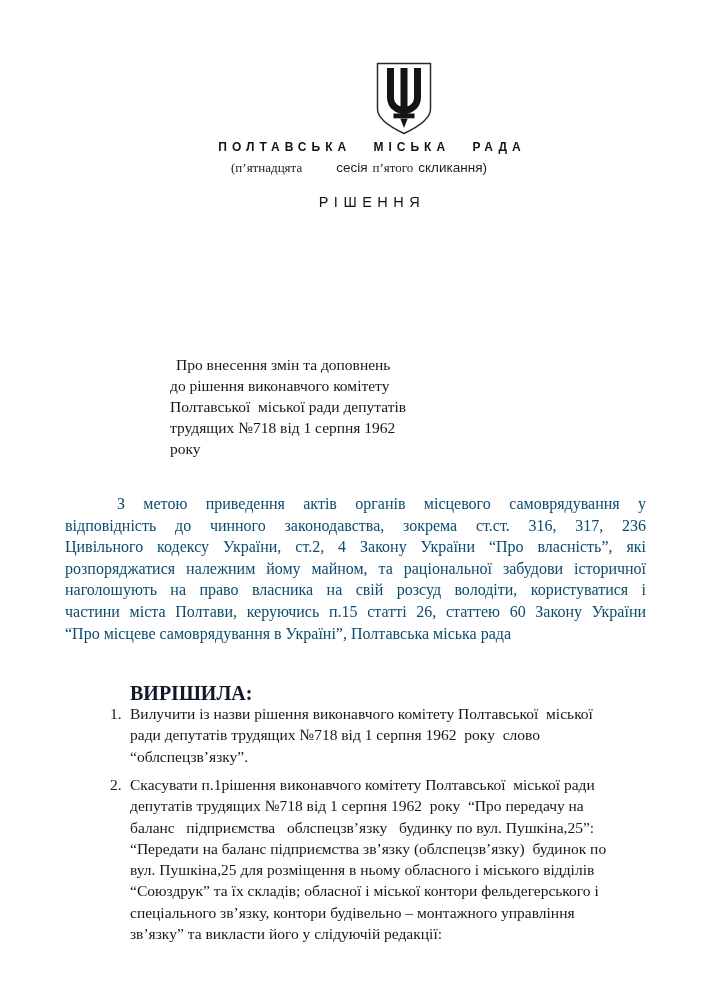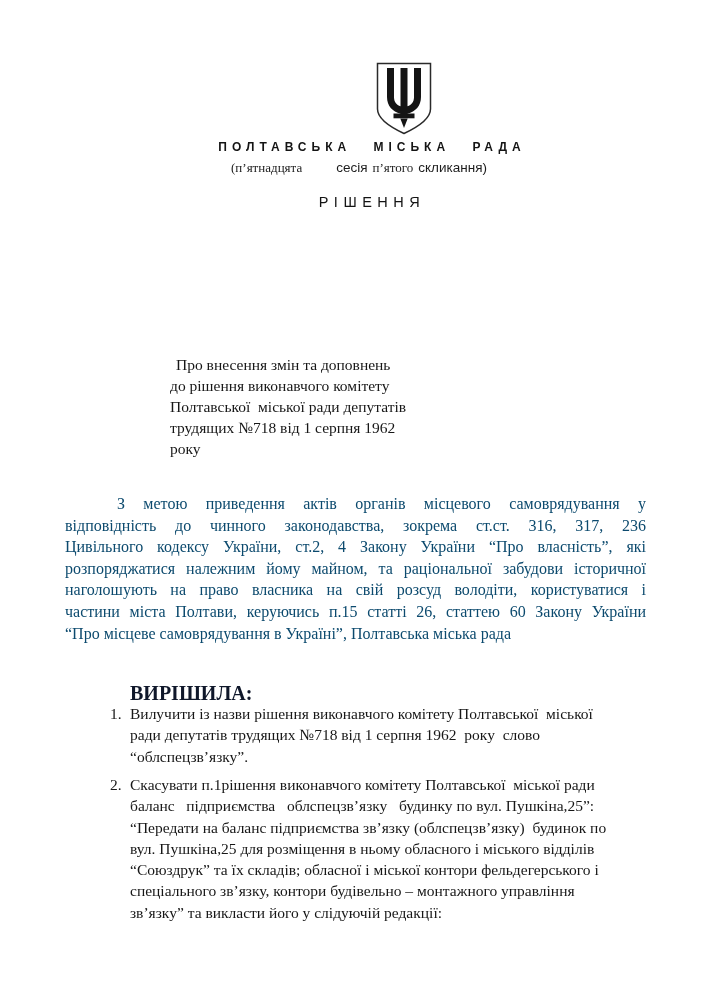--- a/index.html
+++ b/index.html
@@ -165,20 +165,21 @@
         <div class="line">Вилучити із назви рішення виконавчого комітету Полтавської  міської</div>
         <div class="line">ради депутатів трудящих №718 від 1 серпня 1962  року  слово</div>
         <div class="line">“облспецзв’язку”.</div>
       </div>
   </div>
 
   <div class="res-item item-2">
     <div class="num">2.</div>
     <div class="item-lines">
         <div class="line">Скасувати п.1рішення виконавчого комітету Полтавської  міської ради</div>
+        <div class="line">депутатів трудящих №718 від 1 серпня 1962  року  “Про передачу на</div>
         <div class="line">баланс   підприємства   облспецзв’язку   будинку по вул. Пушкіна,25”:</div>
         <div class="line">“Передати на баланс підприємства зв’язку (облспецзв’язку)  будинок по</div>
         <div class="line">вул. Пушкіна,25 для розміщення в ньому обласного і міського відділів</div>
         <div class="line">“Союздрук” та їх складів; обласної і міської контори фельдегерського і</div>
         <div class="line">спеціального зв’язку, контори будівельно – монтажного управління</div>
         <div class="line">зв’язку” та викласти його у слідуючій редакції:</div>
       </div>
   </div>
 
 </div>

